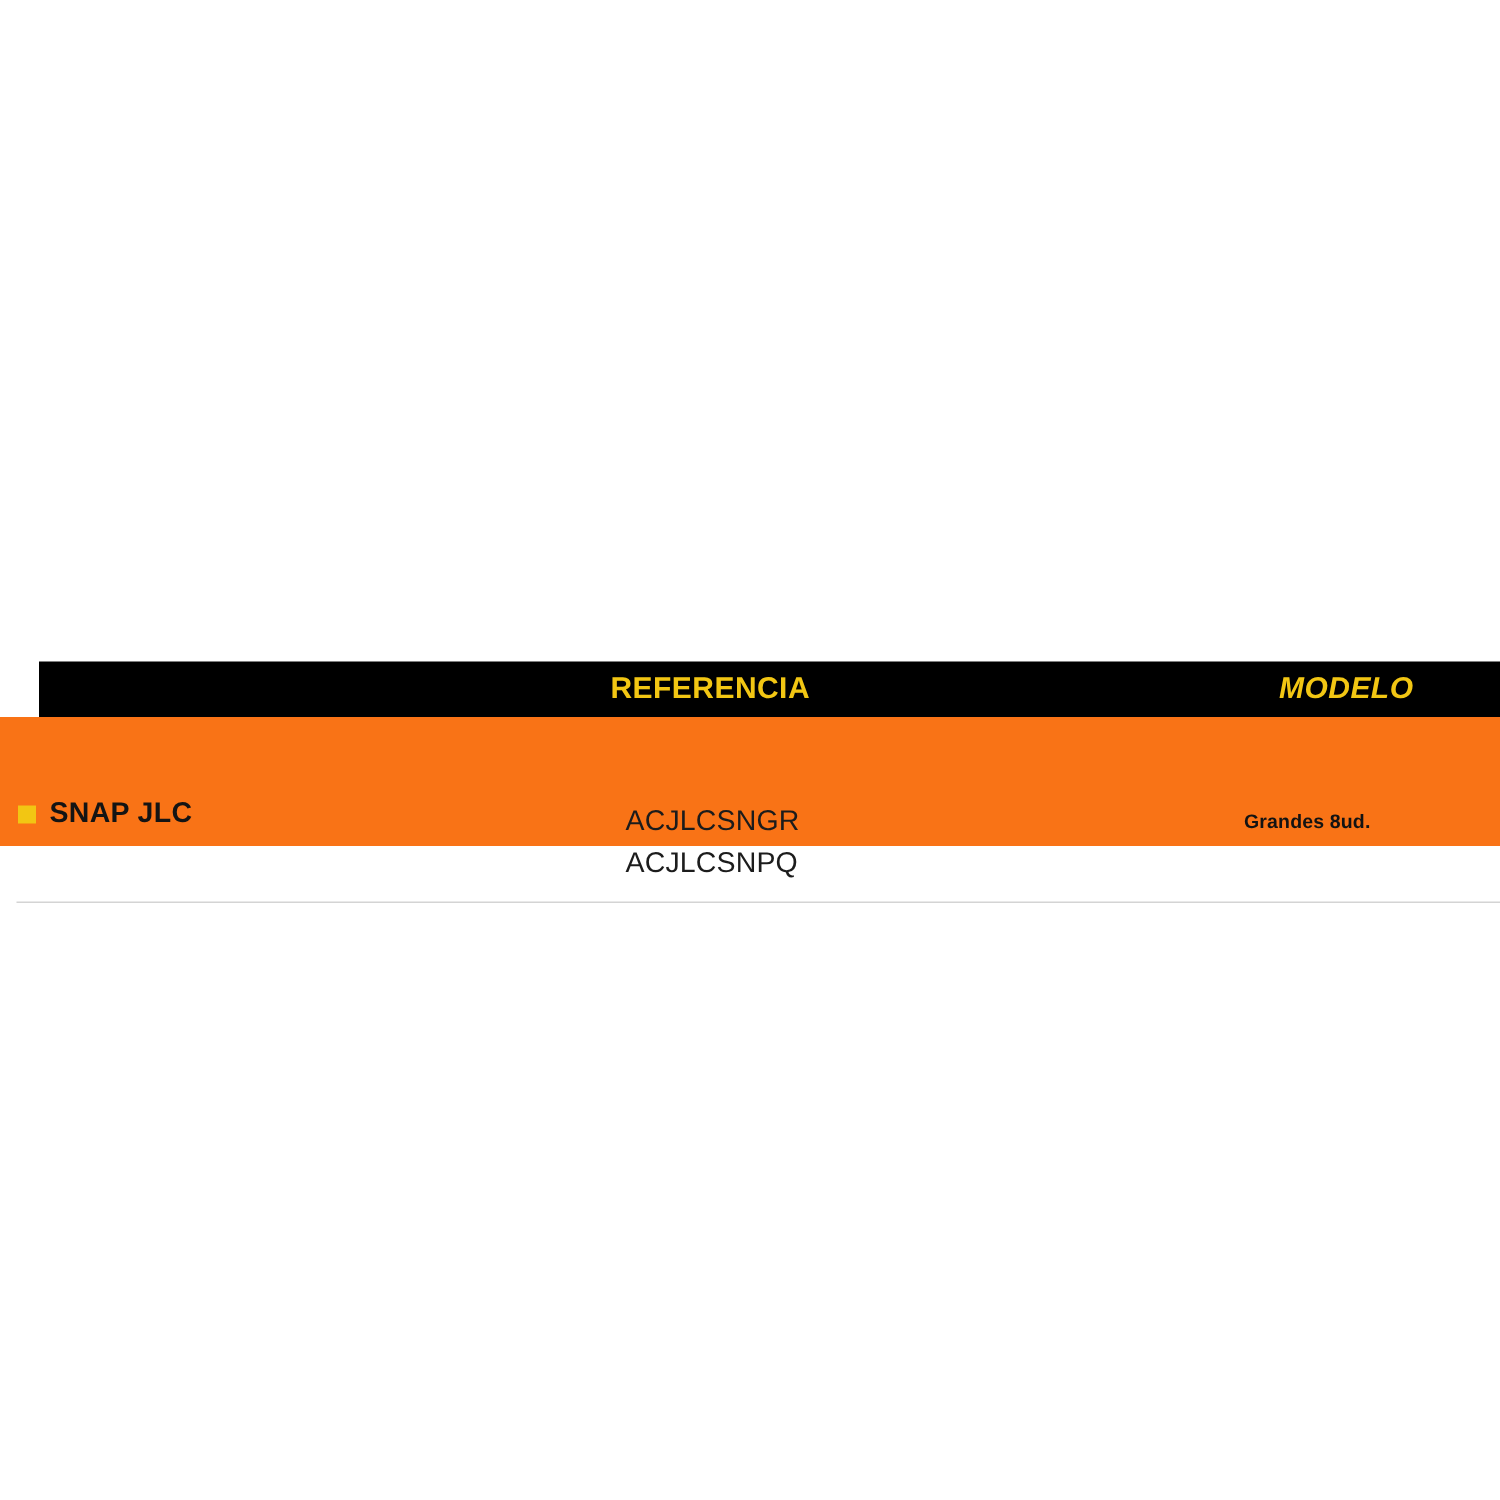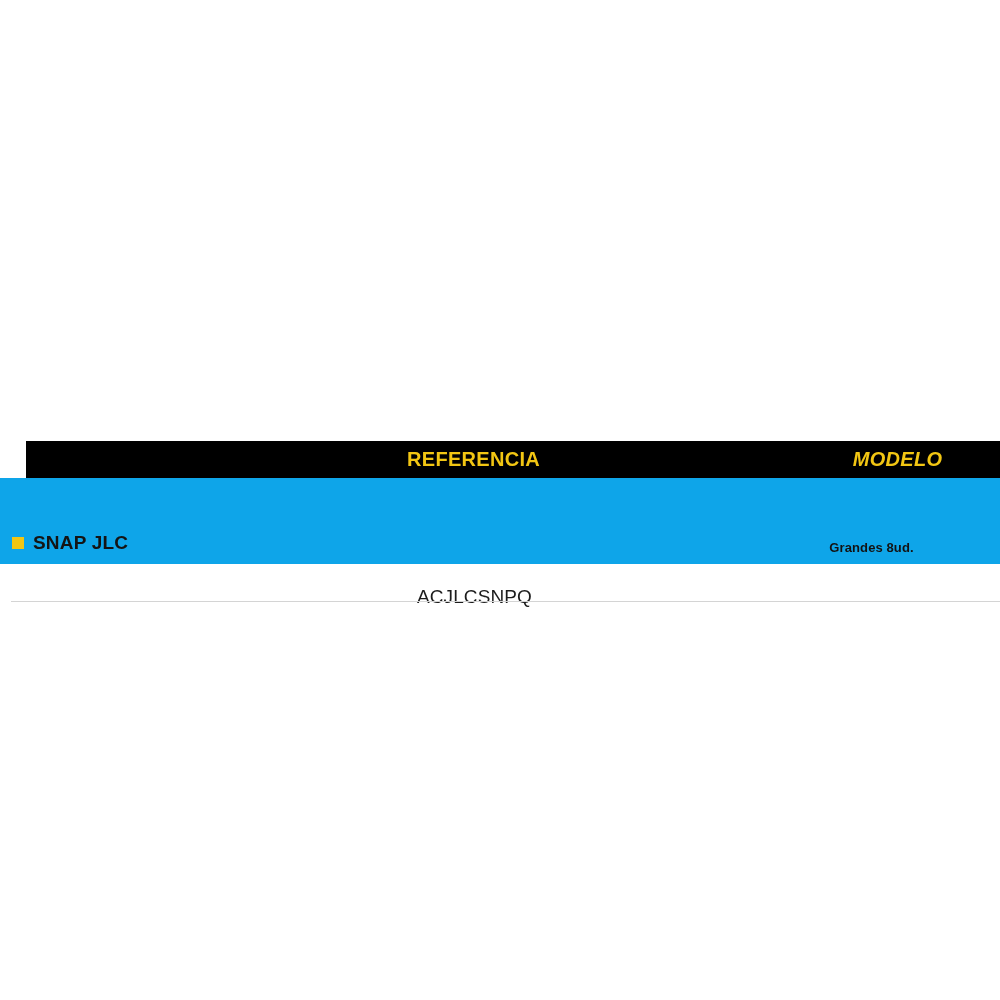--- a/index.html
+++ b/index.html
@@ -57,21 +57,21 @@
     width: 235px;
     text-align: center;
     font-style: italic;
   }
 
   
   .table-body {
     position: relative;
     width: 1000px;
     height: 86px;
-    background: #0ea5e9;
+    background: #f97316;
   }
 
   
   .product-cell {
     position: absolute;
     left: 12px;
     top: 55px;
     display: flex;
     align-items: center;
     gap: 9px;
@@ -96,21 +96,21 @@
 
   
   .data-row {
     position: absolute;
     left: 0;
     width: 1000px;
     height: 36px;
   }
 
   .data-row.row-0 { top: 52px; }
-  .data-row.row-1 { top: 101px; }
+  .data-row.row-1 { top: 80px; }
 
   .cell-referencia {
     position: absolute;
     left: 417px;
     top: 0;
     height: 36px;
     line-height: 36px;
     font-size: 19px;
     font-weight: 400;
     color: #1c1c1c;
@@ -156,20 +156,21 @@
     </div>
 
     <div class="table-body">
 
       <div class="product-cell">
         <span class="bullet-square"></span>
         <span class="product-name">SNAP JLC</span>
       </div>
 
       <div class="data-row row-0">
+        <span class="cell-referencia">ACJLCSNGR</span>
         <span class="cell-modelo">Grandes 8ud.</span>
       </div>
 
       <div class="data-row row-1">
         <span class="cell-referencia">ACJLCSNPQ</span>
       </div>
 
       <div class="table-footer-rule"></div>
 
     </div>

